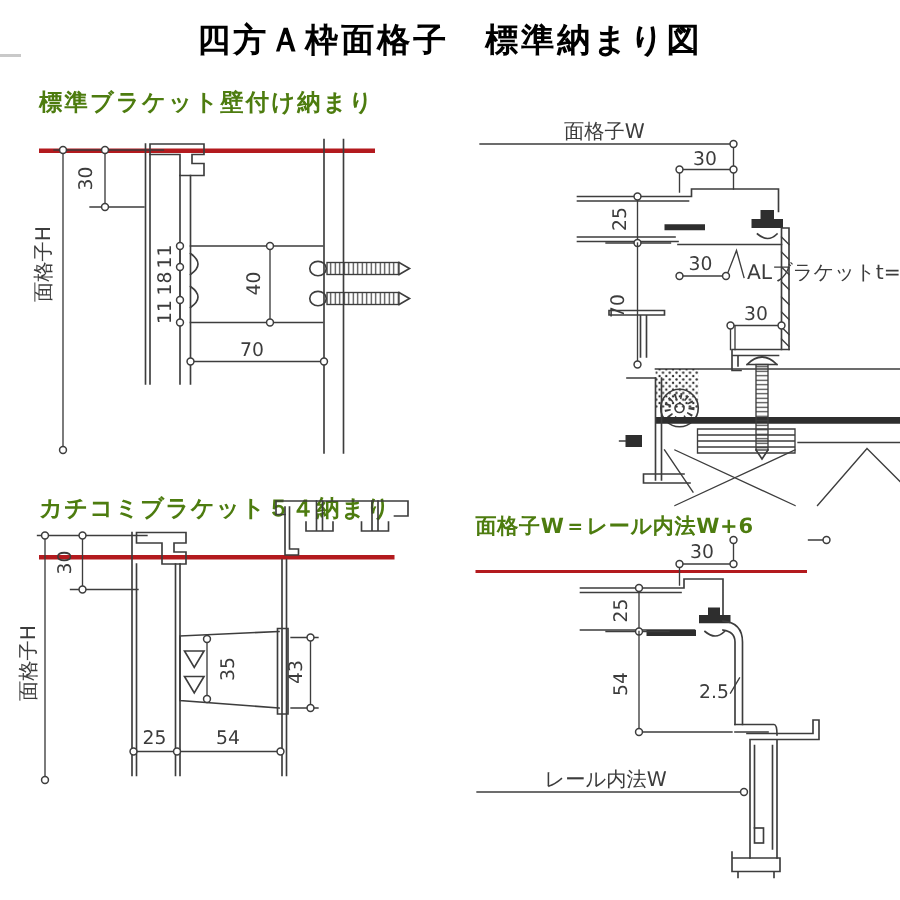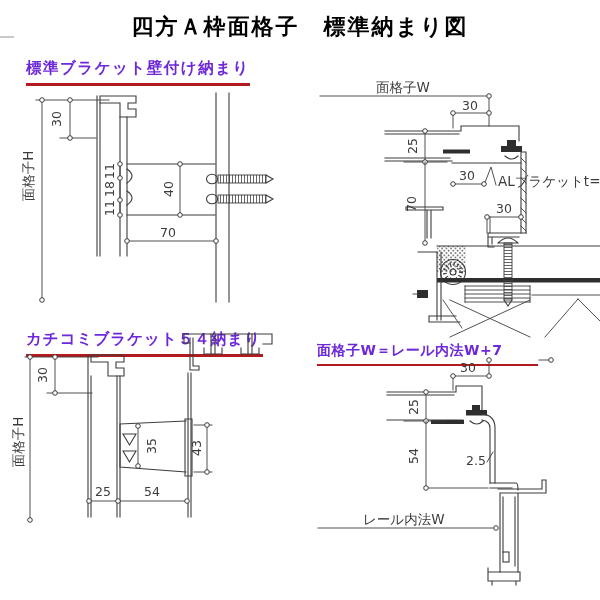--- a/index.html
+++ b/index.html
@@ -1,22 +1,22 @@
 <!DOCTYPE html>
 <html><head>
 <meta charset="utf-8">
 <style>
   html,body{margin:0;padding:0;}
   body{width:600px;height:600px;background:#ffffff;position:relative;overflow:hidden;
        font-family:"DejaVu Sans","Liberation Sans",sans-serif;}
   .page{position:absolute;inset:0;}
   .title{position:absolute;left:0;top:12px;width:600px;text-align:center;
          font-size:22px;font-weight:600;letter-spacing:2px;color:#000000;margin:0;}
-  .heading{position:absolute;color:#6d28d9;font-weight:600;white-space:nowrap;
-           border-bottom:3px solid #b31a1e;padding-bottom:4px;}
+  .heading{position:absolute;color:#4d7c0f;font-weight:600;white-space:nowrap;
+           border-bottom:3px solid #b31a1e;padding-bottom:20px;}
   .h-tl{left:26px;top:58px;font-size:15.5px;letter-spacing:1.5px;width:224px;}
   .h-bl{left:26px;top:308px;font-size:15.5px;letter-spacing:1px;width:237px;margin-top:21px;}
   .h-br{left:317px;top:342px;font-size:14px;letter-spacing:0.5px;width:221px;
         border-bottom-width:2.5px;}
   .edge-mark{position:absolute;left:0;top:36px;width:14px;height:2px;background:#c9c9c9;}
   svg{position:absolute;left:0;top:0;}
   .ln{stroke:#3d3d3d;stroke-width:1.1;fill:none;stroke-linecap:square;}
   .thin{stroke:#3d3d3d;stroke-width:0.9;fill:none;stroke-linecap:square;}
   .mk{fill:#ffffff;stroke:#3d3d3d;stroke-width:1;}
   .dark{fill:#2e2e2e;stroke:none;}
@@ -30,21 +30,21 @@
 <div class="page">
 
   <div class="edge-mark"></div>
 
   <h1 class="title">四方Ａ枠面格子　標準納まり図</h1>
 
   <div class="heading h-tl">標準ブラケット壁付け納まり</div>
 
   <div class="heading h-bl">カチコミブラケット５４納まり</div>
 
-  <div class="heading h-br">面格子W＝レール内法W+7</div>
+  <div class="heading h-br">面格子W＝レール内法W+6</div>
 
   <svg width="600" height="600" viewBox="0 0 600 600">
     <defs>
       <pattern id="thr" width="3" height="8" patternUnits="userSpaceOnUse">
         <line x1="1.5" y1="0" x2="1.5" y2="8" stroke="#3d3d3d" stroke-width="0.8"></line>
       </pattern>
       <pattern id="thrv" width="8" height="3" patternUnits="userSpaceOnUse">
         <line x1="0" y1="1.5" x2="8" y2="1.5" stroke="#3d3d3d" stroke-width="0.8"></line>
       </pattern>
       <pattern id="stip" width="4.5" height="4.5" patternUnits="userSpaceOnUse">

